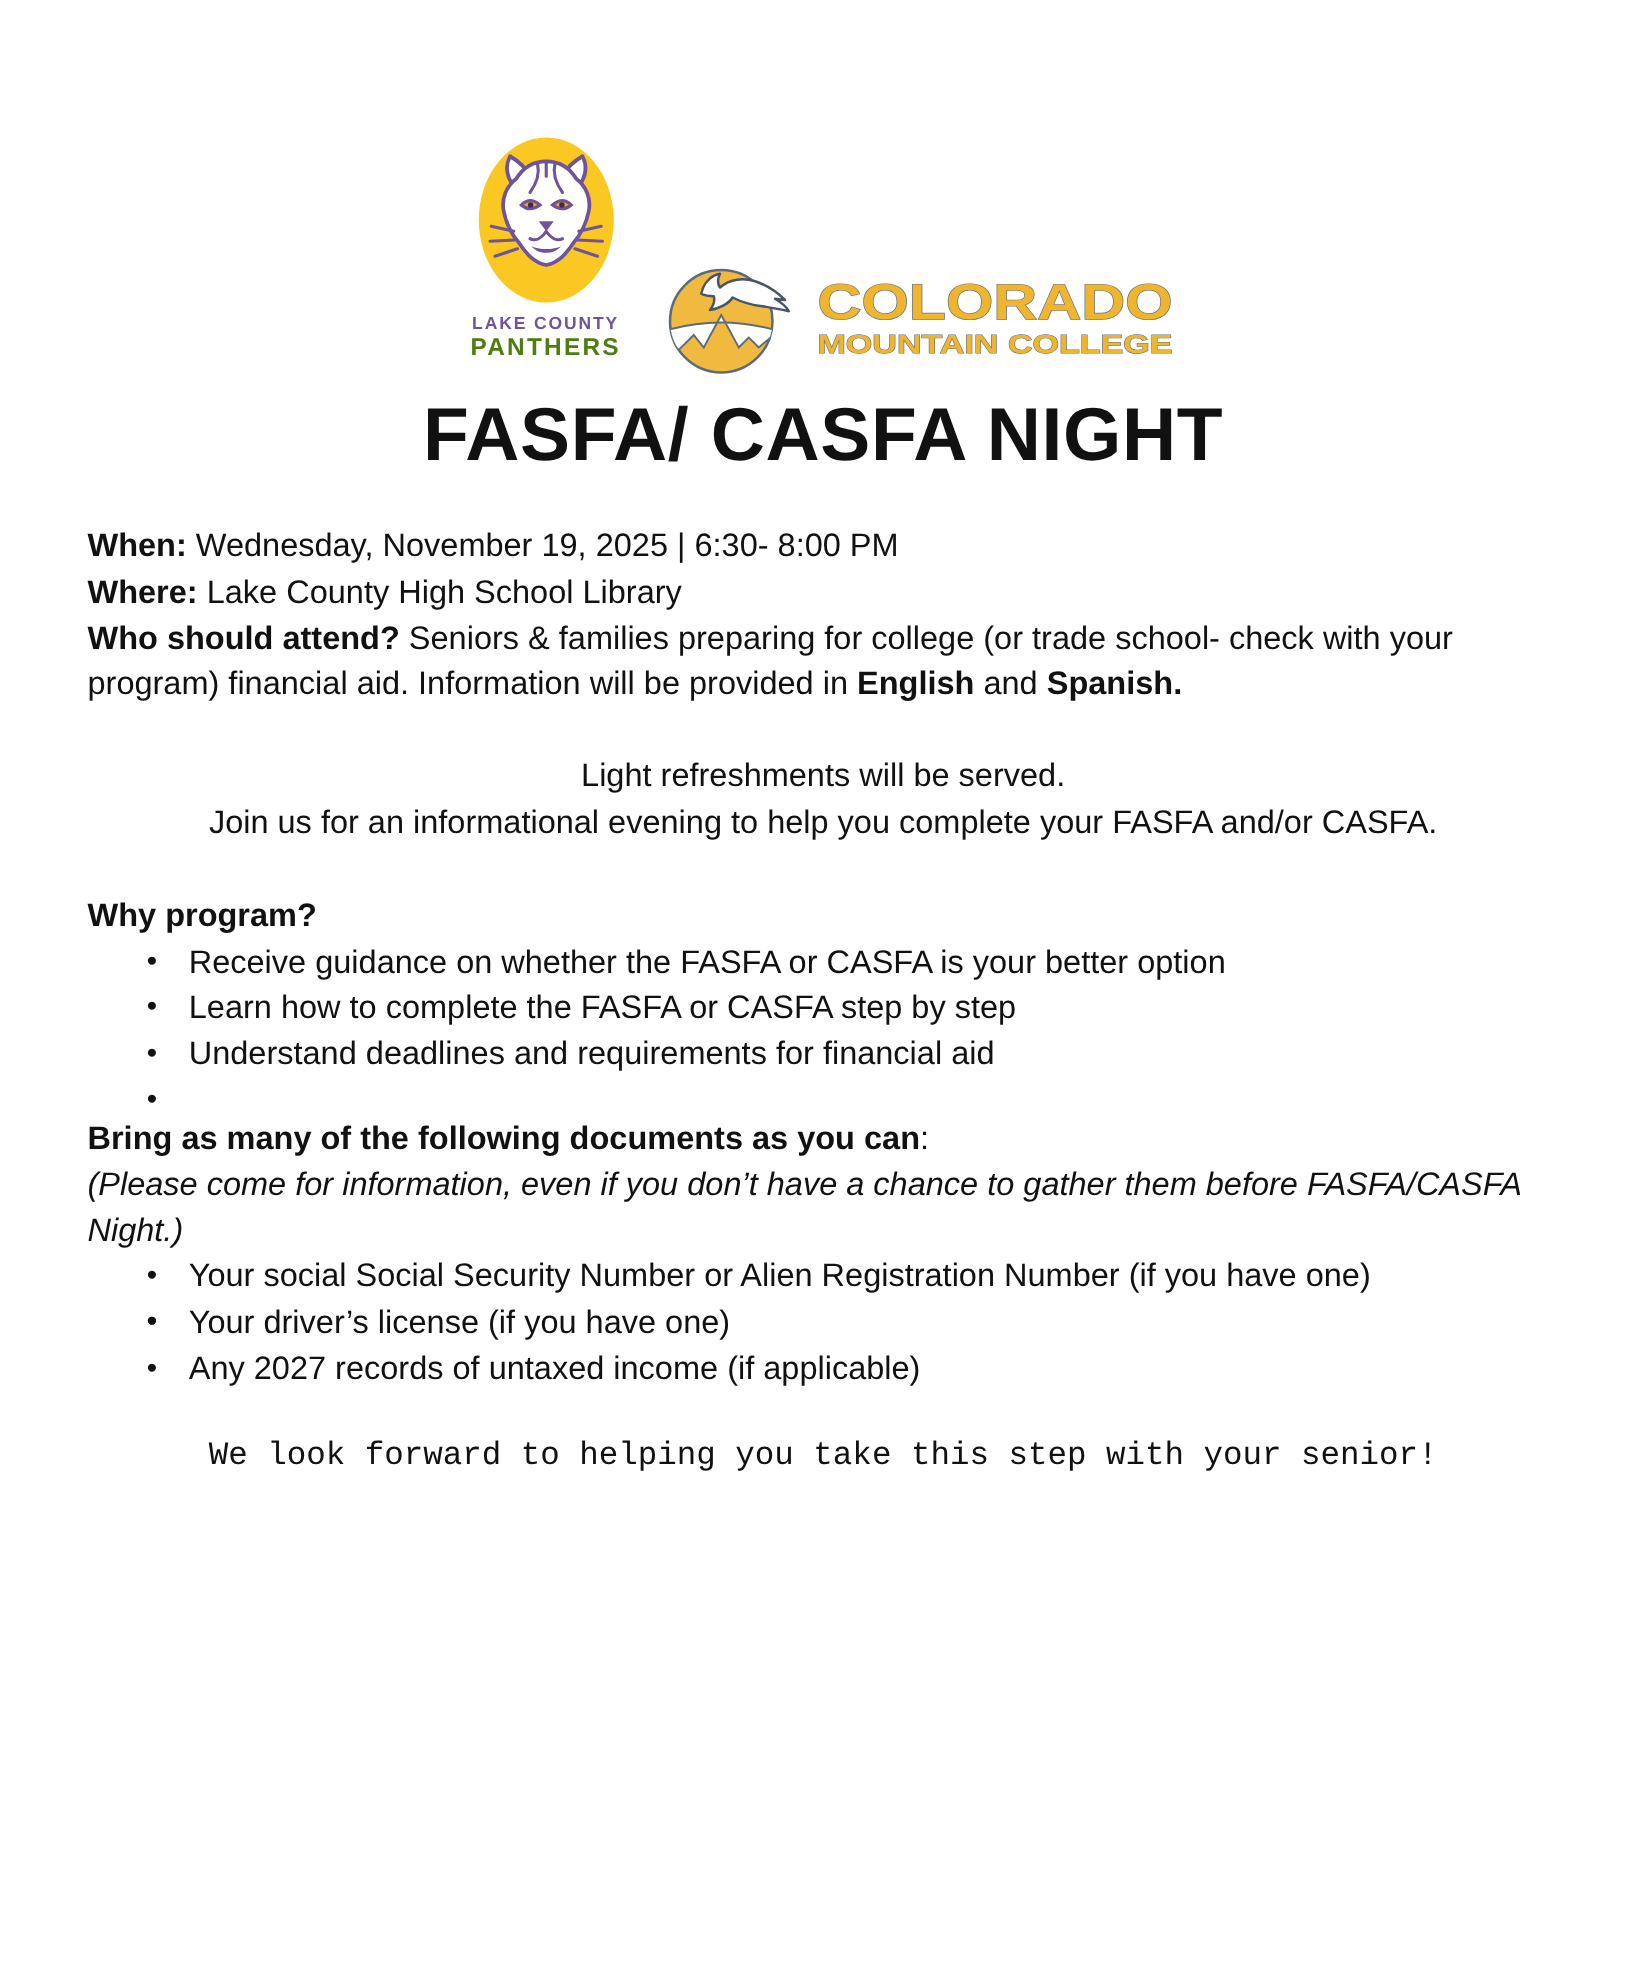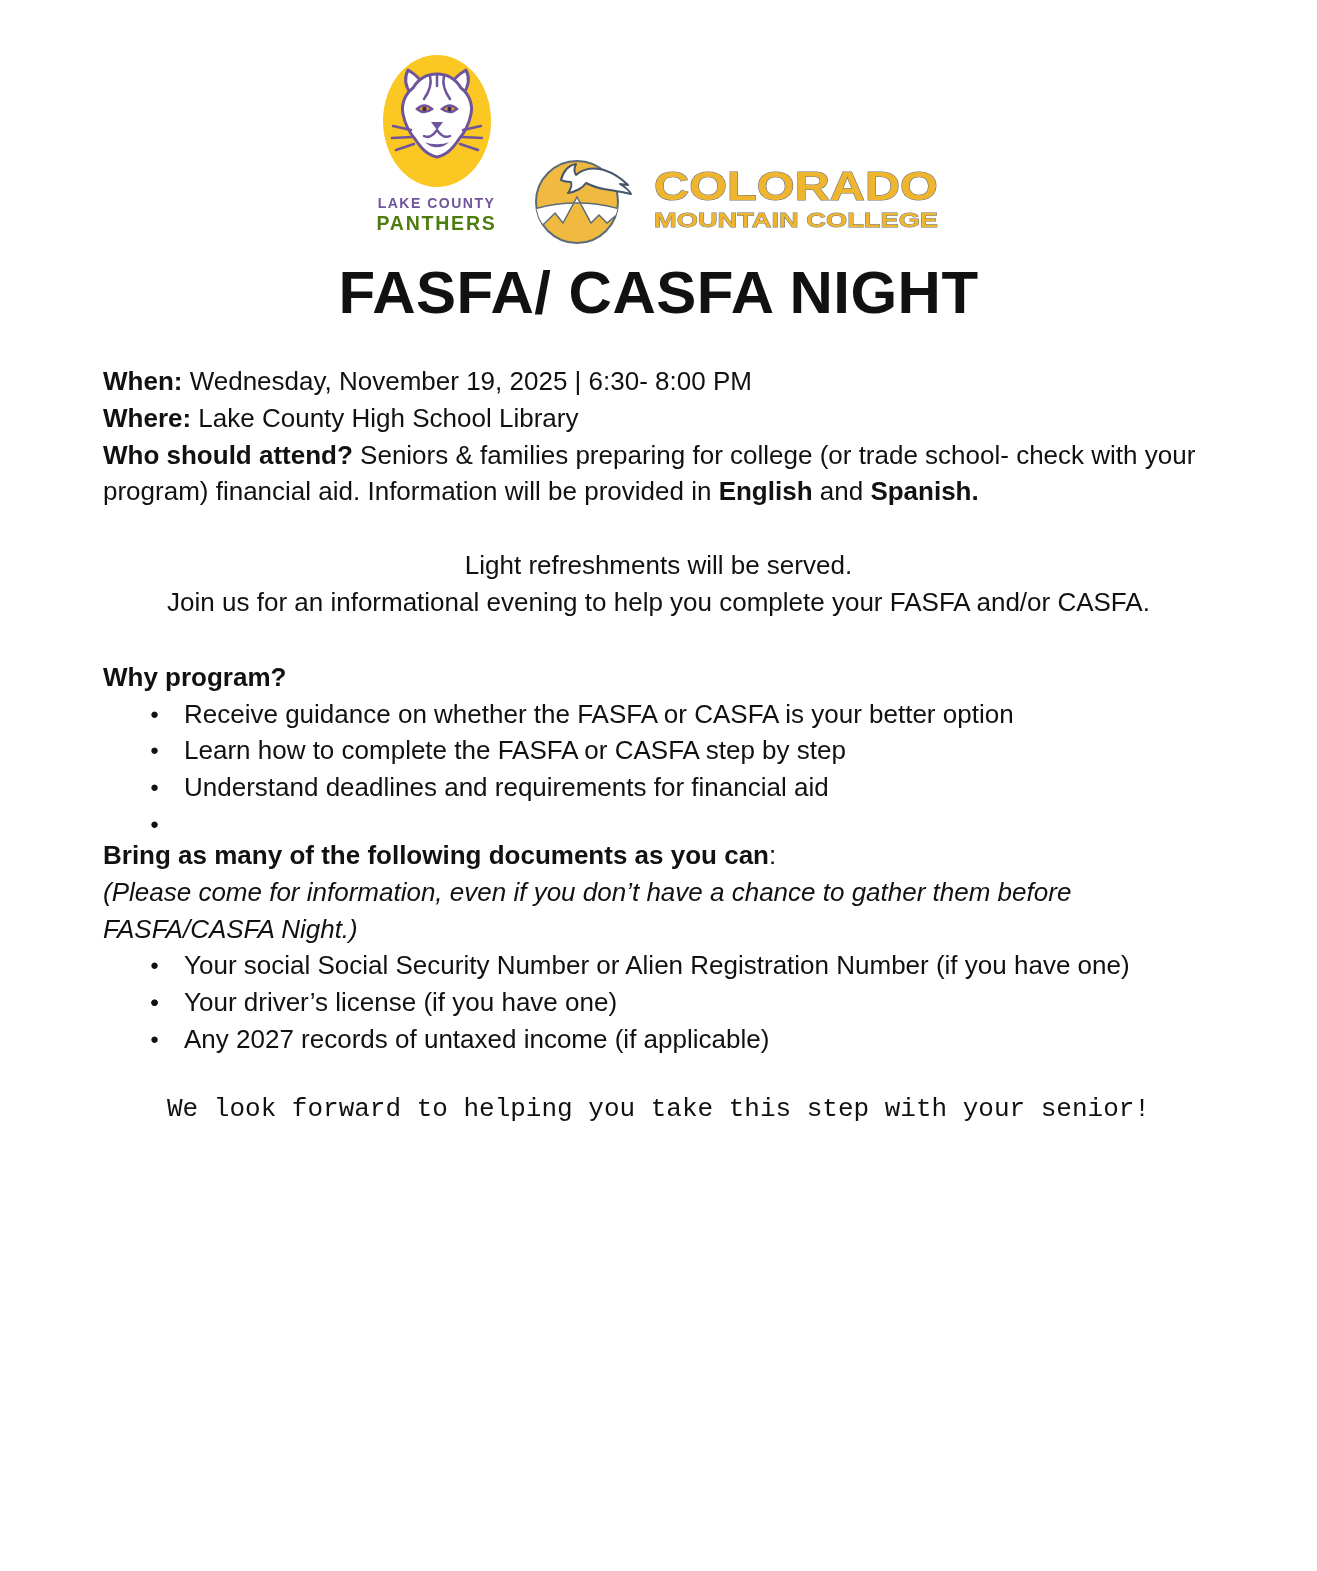--- a/index.html
+++ b/index.html
@@ -4,26 +4,26 @@
 <style>
   html,body { margin:0; padding:0; background:#ffffff; }
   .doc {
     position:relative;
     width:1317px; height:1571px;
     background:#ffffff;
     font-family:"Liberation Sans", sans-serif;
     color:#111111;
     overflow:hidden;
   }
-  .content { padding:0 103px; }
+  .content { padding:0 70px; }
 
   
   .logo-row {
     display:flex; justify-content:center; align-items:flex-end;
-    padding-top:54px; gap:30px;
+    padding-top:109px; gap:30px;
   }
   .panther-logo { display:flex; flex-direction:column; align-items:center; margin-bottom:10px; }
   .panther-logo svg { width:112px; height:136px; display:block; }
   .panther-l1 { font-size:14px; font-weight:bold; letter-spacing:1.5px; color:#6F549C; margin-top:5px; white-space:nowrap; }
   .panther-l2 { font-size:19.5px; font-weight:bold; letter-spacing:1.8px; color:#4d7c0f; margin-top:1px; white-space:nowrap; }
   .cmc-logo { display:flex; align-items:center; gap:12px; margin-bottom:0; }
   .cmc-emblem { width:112px; height:90px; display:block; }
   .cmc-wordmark { width:290px; height:66px; display:block; }
 
   

